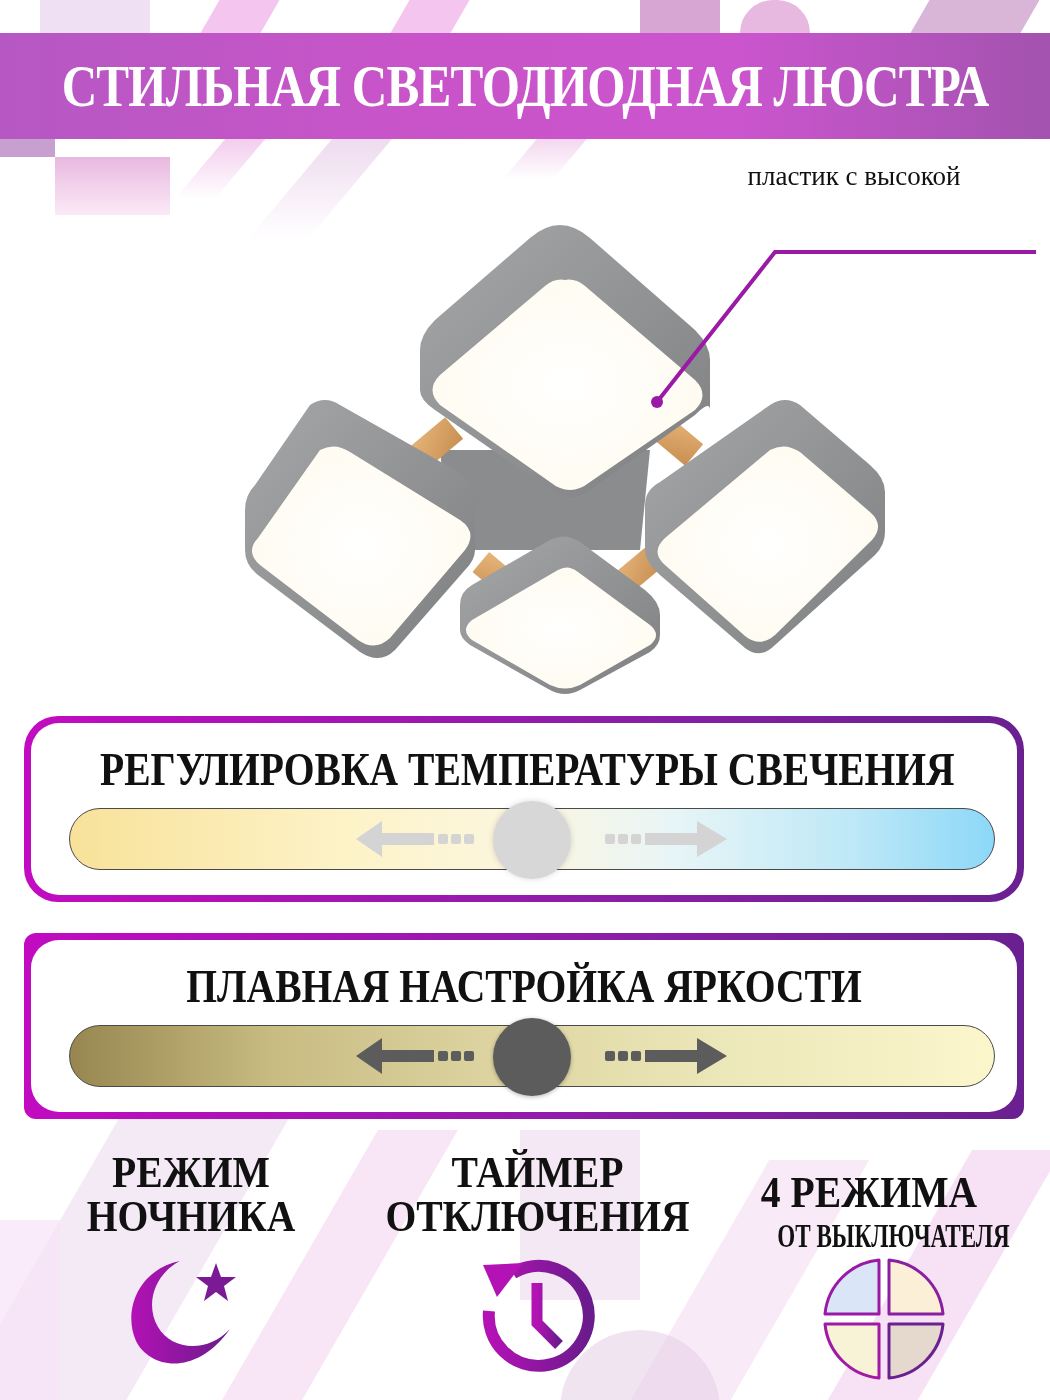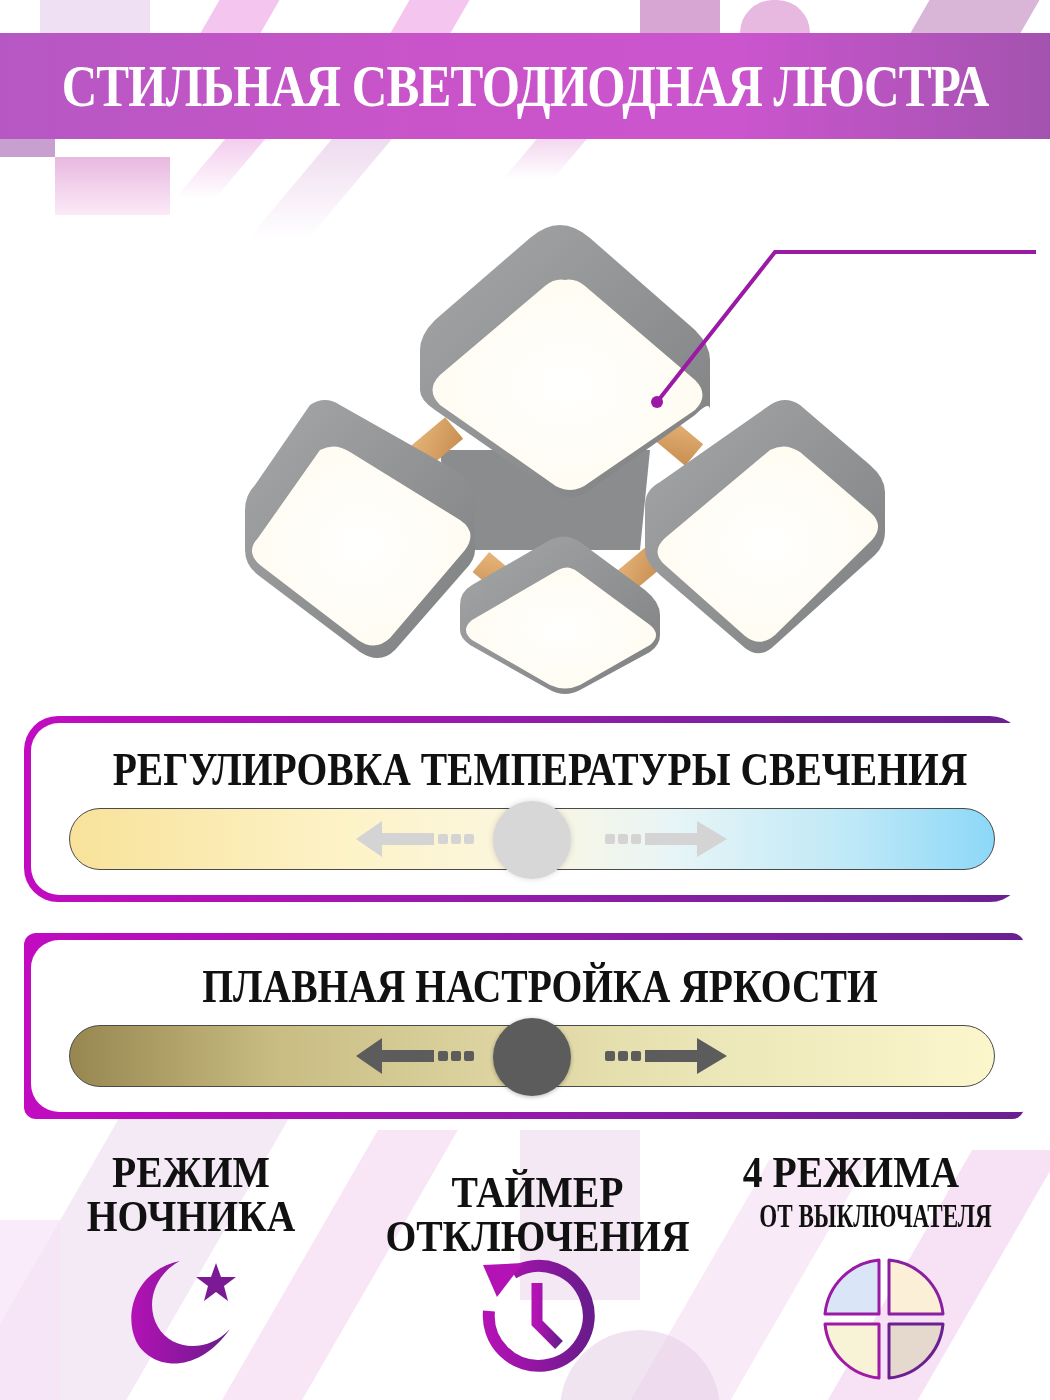--- a/index.html
+++ b/index.html
@@ -29,21 +29,21 @@
   }
   .callout-text div { text-align: center; }
   .callout-svg { position: absolute; left: 0; top: 0; z-index: 4; }
   .lamp { position: absolute; left: 240px; top: 220px; z-index: 2; }
   .panel {
     position: absolute; left: 24px; width: 1000px; border-radius: 34px; z-index: 3;
     padding: 7px; box-sizing: border-box;
     background: linear-gradient(90deg, #c20bc1 0%, #8a1ea6 60%, #6a2090 100%);
   }
   .panel-inner {
-    width: 100%; height: 100%; background: #fff; border-radius: 28px; position: relative; padding-left: 32px;
+    width: 100%; height: 100%; background: #fff; border-radius: 28px; position: relative;
   }
   .panel-title {
     position: absolute; left: 0; right: 0; text-align: center;
     font-size: 46px; font-weight: bold; color: #111; white-space: nowrap;
     transform: scaleX(0.86); transform-origin: center;
   }
   .slider-track {
     position: absolute; left: 38px; width: 926px; height: 62px; border-radius: 31px;
     border: 1.5px solid #4a4a4a; box-sizing: border-box;
   }
@@ -86,20 +86,21 @@
   <div style="left:700px;top:1160px;width:100px;height:240px;background:rgba(245,220,242,.6);transform:skewX(-30deg);"></div>
   <div style="left:900px;top:1150px;width:90px;height:250px;background:rgba(240,205,238,.6);transform:skewX(-30deg);"></div>
   <div style="left:560px;top:1330px;width:160px;height:160px;border-radius:50%;background:rgba(230,210,232,.6);"></div>
   <div style="left:0;top:1220px;width:60px;height:180px;background:rgba(246,226,246,.7);"></div>
 </div>
 
 <div class="banner"></div>
 <div class="banner-title">СТИЛЬНАЯ СВЕТОДИОДНАЯ ЛЮСТРА</div>
 
 <div class="callout-text">
+  <div>пластик с высокой</div>
 </div>
 
 <svg class="lamp" width="660" height="480" viewBox="0 0 660 480">
   <defs>
     <linearGradient id="shade" x1="0" y1="0" x2="1" y2="1">
       <stop offset="0" stop-color="#a5a7a8"></stop>
       <stop offset="1" stop-color="#7d7f80"></stop>
     </linearGradient>
     <radialGradient id="diff" cx="0.5" cy="0.5" r="0.7">
       <stop offset="0" stop-color="#ffffff"></stop>
@@ -176,25 +177,25 @@
         <polygon points="40,16 92,16 92,4 122,22 92,40 92,28 40,28" fill="#5c5c5c"></polygon>
       </svg>
     </div>
   </div>
 </div>
 
 <div class="feature" style="left:71px;width:240px;">
   <div class="l1">РЕЖИМ</div>
   <div class="l2">НОЧНИКА</div>
 </div>
-<div class="feature" style="left:365px;width:345px;margin-top:20px;">
+<div class="feature" style="left:365px;width:345px;">
   <div class="l1">ТАЙМЕР</div>
   <div class="l2">ОТКЛЮЧЕНИЯ</div>
 </div>
-<div class="feature" style="left:716px;width:270px;">
+<div class="feature" style="left:734px;width:270px;margin-top:20px;">
   <div class="l1">4 РЕЖИМА</div>
   <div class="l2 small">ОТ ВЫКЛЮЧАТЕЛЯ</div>
 </div>
 
 <svg class="icon" style="left:118px;top:1255px;" width="125" height="120" viewBox="0 0 125 120">
   <defs>
     <linearGradient id="pg1" x1="0" y1="0" x2="1" y2="0">
       <stop offset="0" stop-color="#b312b5"></stop>
         <stop offset="1" stop-color="#6a1b8c"></stop>
     </linearGradient>

